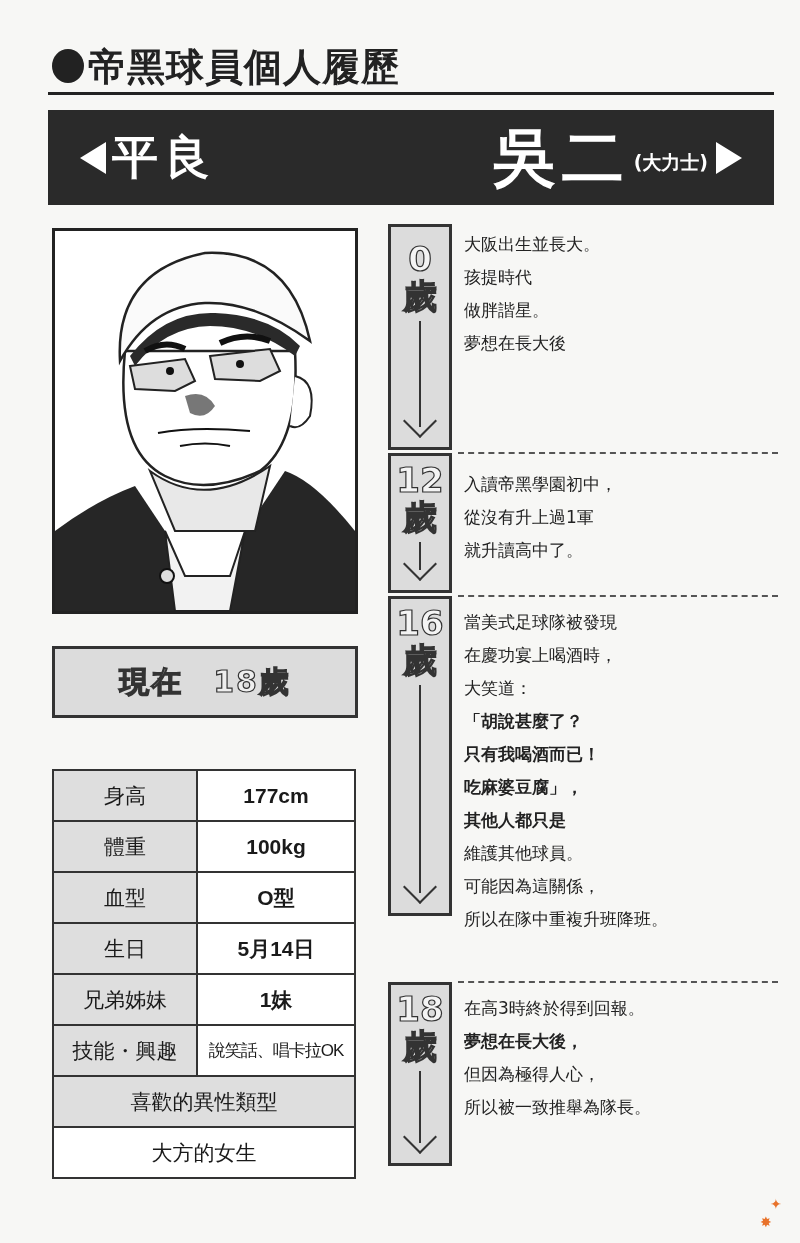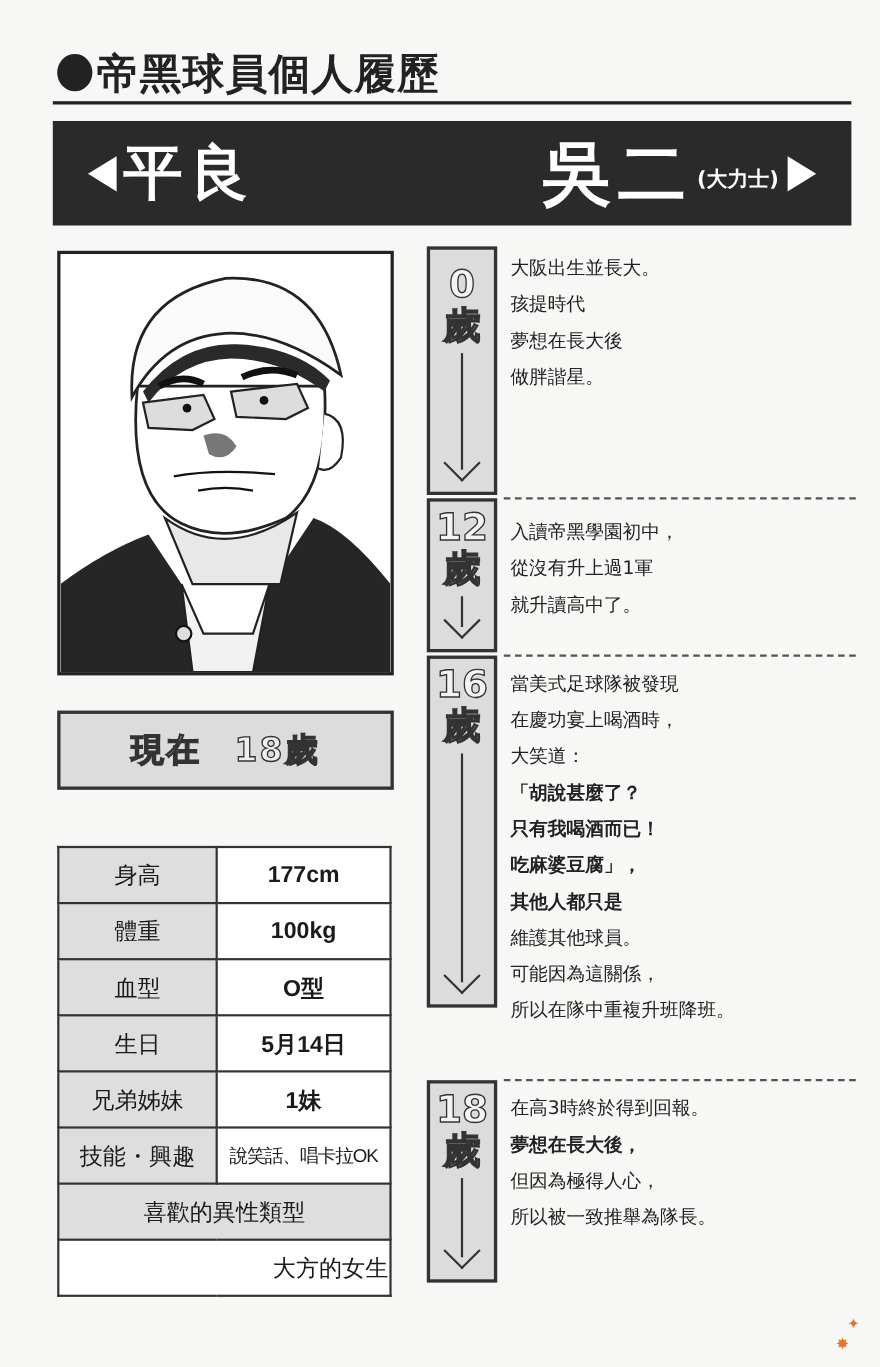--- a/index.html
+++ b/index.html
@@ -12,21 +12,21 @@
     letter-spacing:1px; color:#222; font-family:"DejaVu Sans", sans-serif;
   }
   .page-title .dot { display:inline-block; width:32px; height:34px; border-radius:50%; background:#222; vertical-align:-3px; margin-right:4px; }
   .title-rule { position:absolute; left:48px; top:92px; width:726px; height:3px; background:#222; }
   .name-banner {
     position:absolute; left:48px; top:110px; width:726px; height:95px; background:#2a2a2a;
     color:#fff; display:flex; align-items:center;
   }
   .tri-left { width:0; height:0; border-top:16px solid transparent; border-bottom:16px solid transparent; border-right:26px solid #fff; margin-left:32px; margin-right:6px; }
   .tri-right { width:0; height:0; border-top:16px solid transparent; border-bottom:16px solid transparent; border-left:26px solid #fff; margin-left:8px; }
-  .surname { font-size:54px; font-weight:bold; letter-spacing:6px; }
+  .surname { font-size:46px; font-weight:bold; letter-spacing:6px; }
   .given { font-size:62px; font-weight:bold; letter-spacing:6px; margin-left:auto; }
   .nick { font-size:19px; font-weight:bold; margin-left:4px; align-self:center; margin-top:10px; }
 
   .portrait {
     position:absolute; left:52px; top:228px; width:300px; height:380px; border:3px solid #222;
     background:#fff; overflow:hidden;
   }
   .age-box {
     position:absolute; left:52px; top:646px; width:300px; height:66px; border:3px solid #333;
     background:#dcdcdc; display:flex; align-items:center; justify-content:center;
@@ -36,21 +36,21 @@
 
   .profile-table {
     position:absolute; left:52px; top:769px; width:304px; border-collapse:collapse;
     font-family:Liberation Sans, sans-serif; font-size:21px;
   }
   .profile-table td { border:2px solid #333; height:47px; text-align:center; }
   .profile-table td.label { background:#dedede; width:140px; }
   .profile-table td.value { background:#fff; font-weight:bold; }
   .profile-table td.value.small { font-size:17px; font-weight:normal; letter-spacing:-1px; }
   .profile-table td.span-label { background:#dedede; }
-  .profile-table td.span-value { background:#fff;text-align:right; }
+  .profile-table td.span-value { background:#fff; }
 
   .timeline { position:absolute; left:388px; top:224px; width:400px; height:950px; }
   .age-col {
     position:absolute; left:0; width:64px; border:3px solid #333; background:#dcdcdc;
     box-sizing:border-box; display:flex; flex-direction:column; align-items:center;
   }
   .age-num { font-size:34px; color:#f4f4f4; -webkit-text-stroke:1.2px #333; font-weight:bold; line-height:36px; margin-top:14px; }
   .age-unit { font-size:34px; color:#f4f4f4; -webkit-text-stroke:1.2px #333; font-weight:bold; line-height:38px; }
   .arrow-line { flex:1; width:2px; background:#333; margin-top:6px; }
   .arrow-head { width:22px; height:22px; border-right:2px solid #333; border-bottom:2px solid #333; transform:rotate(45deg); margin-top:-18px; margin-bottom:14px; }
@@ -159,22 +159,22 @@
 
   <div class="age-col" style="top:0; height:226px;">
     <span class="age-num">0</span>
     <span class="age-unit">歲</span>
     <div class="arrow-line"></div>
     <div class="arrow-head"></div>
   </div>
   <div class="entry" style="top:4px;">
     <div>大阪出生並長大。</div>
     <div>孩提時代</div>
+    <div>做胖諧星。</div>
     <div>夢想在長大後</div>
-    <div>做胖諧星。</div>
   </div>
   <div class="divider" style="top:228px;"></div>
 
   <div class="age-col" style="top:229px; height:140px;">
     <span class="age-num" style="margin-top:6px;">12</span>
     <span class="age-unit">歲</span>
     <div class="arrow-line"></div>
     <div class="arrow-head"></div>
   </div>
   <div class="entry" style="top:244px;">

